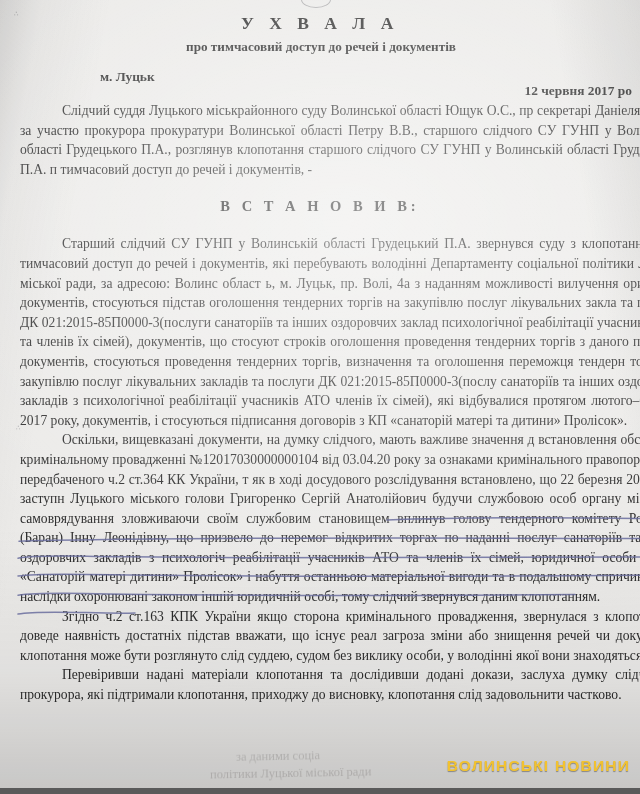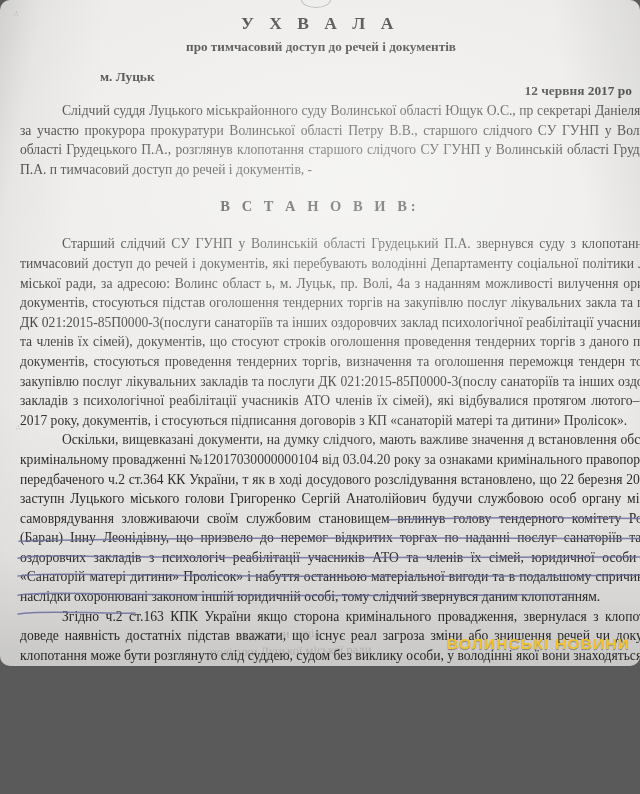--- a/index.html
+++ b/index.html
@@ -4,26 +4,25 @@
 <title>Ухвала</title>
 <style>
   html, body {
     margin: 0;
     padding: 0;
     background: #5a5a5a;
   }
   .page {
     position: relative;
     width: 640px;
-    height: 666px;
+    height: 788px;
     overflow: hidden;
     background: #ebeae8;
     font-family: "Liberation Serif", "DejaVu Serif", serif;
     color: #2b2b2b;
-    border-radius: 10px;
   }
   
   .paper-tint {
     position: absolute;
     inset: 0;
     pointer-events: none;
     background:
       linear-gradient(100deg, rgba(120,120,122,0.22) 0px, rgba(120,120,122,0.06) 42px, rgba(255,255,255,0.0) 110px),
       linear-gradient(0deg, rgba(110,110,112,0.26) 0px, rgba(110,110,112,0.07) 120px, rgba(255,255,255,0.0) 260px),
       linear-gradient(260deg, rgba(120,120,122,0.14) 0px, rgba(255,255,255,0) 90px),

